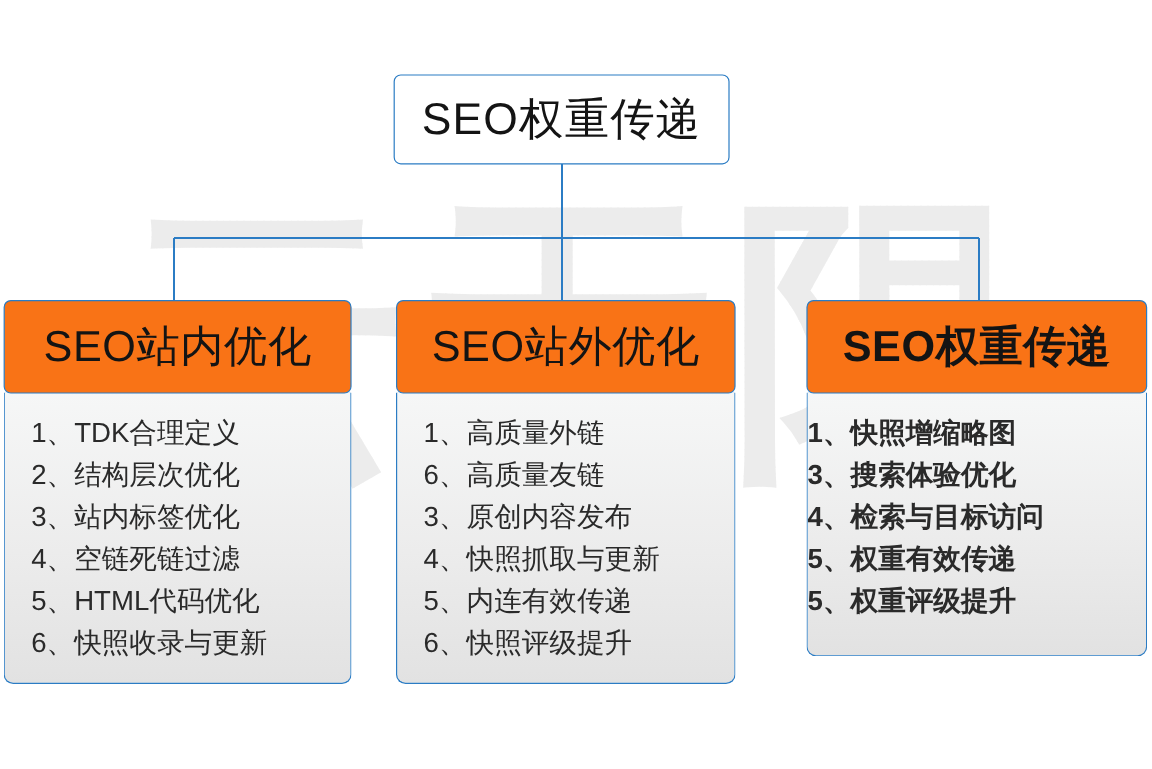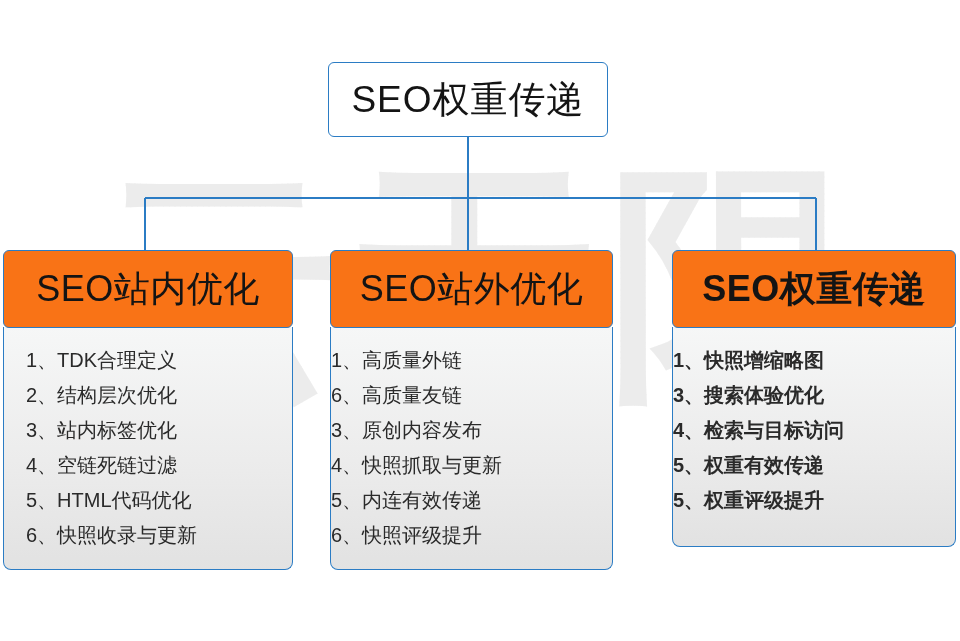--- a/index.html
+++ b/index.html
@@ -133,25 +133,25 @@
     box-sizing: border-box;
     margin-top: -1px;
     border: 1.5px solid #2b7cc4;
     border-top: none;
     border-radius: 0 0 8px 8px;
     background: linear-gradient(180deg, #f6f7f7 0%, #ececec 55%, #e2e2e2 100%);
     padding: 16px 0 16px 0;
     min-height: 220px;
   }
   .col-1 .col-body { padding-left: 22px; }
-  .col-2 .col-body { }
+  .col-2 .col-body { padding-left: 22px; }
   .col-3 .col-body { }
 
   .col-item {
-    font-size: 20px;
+    font-size: 23px;
     color: #2a2a2a;
     line-height: 35px;
     white-space: nowrap;
   }
 </style>
 </head>
 <body>
 
 <div id="diagram">
 

